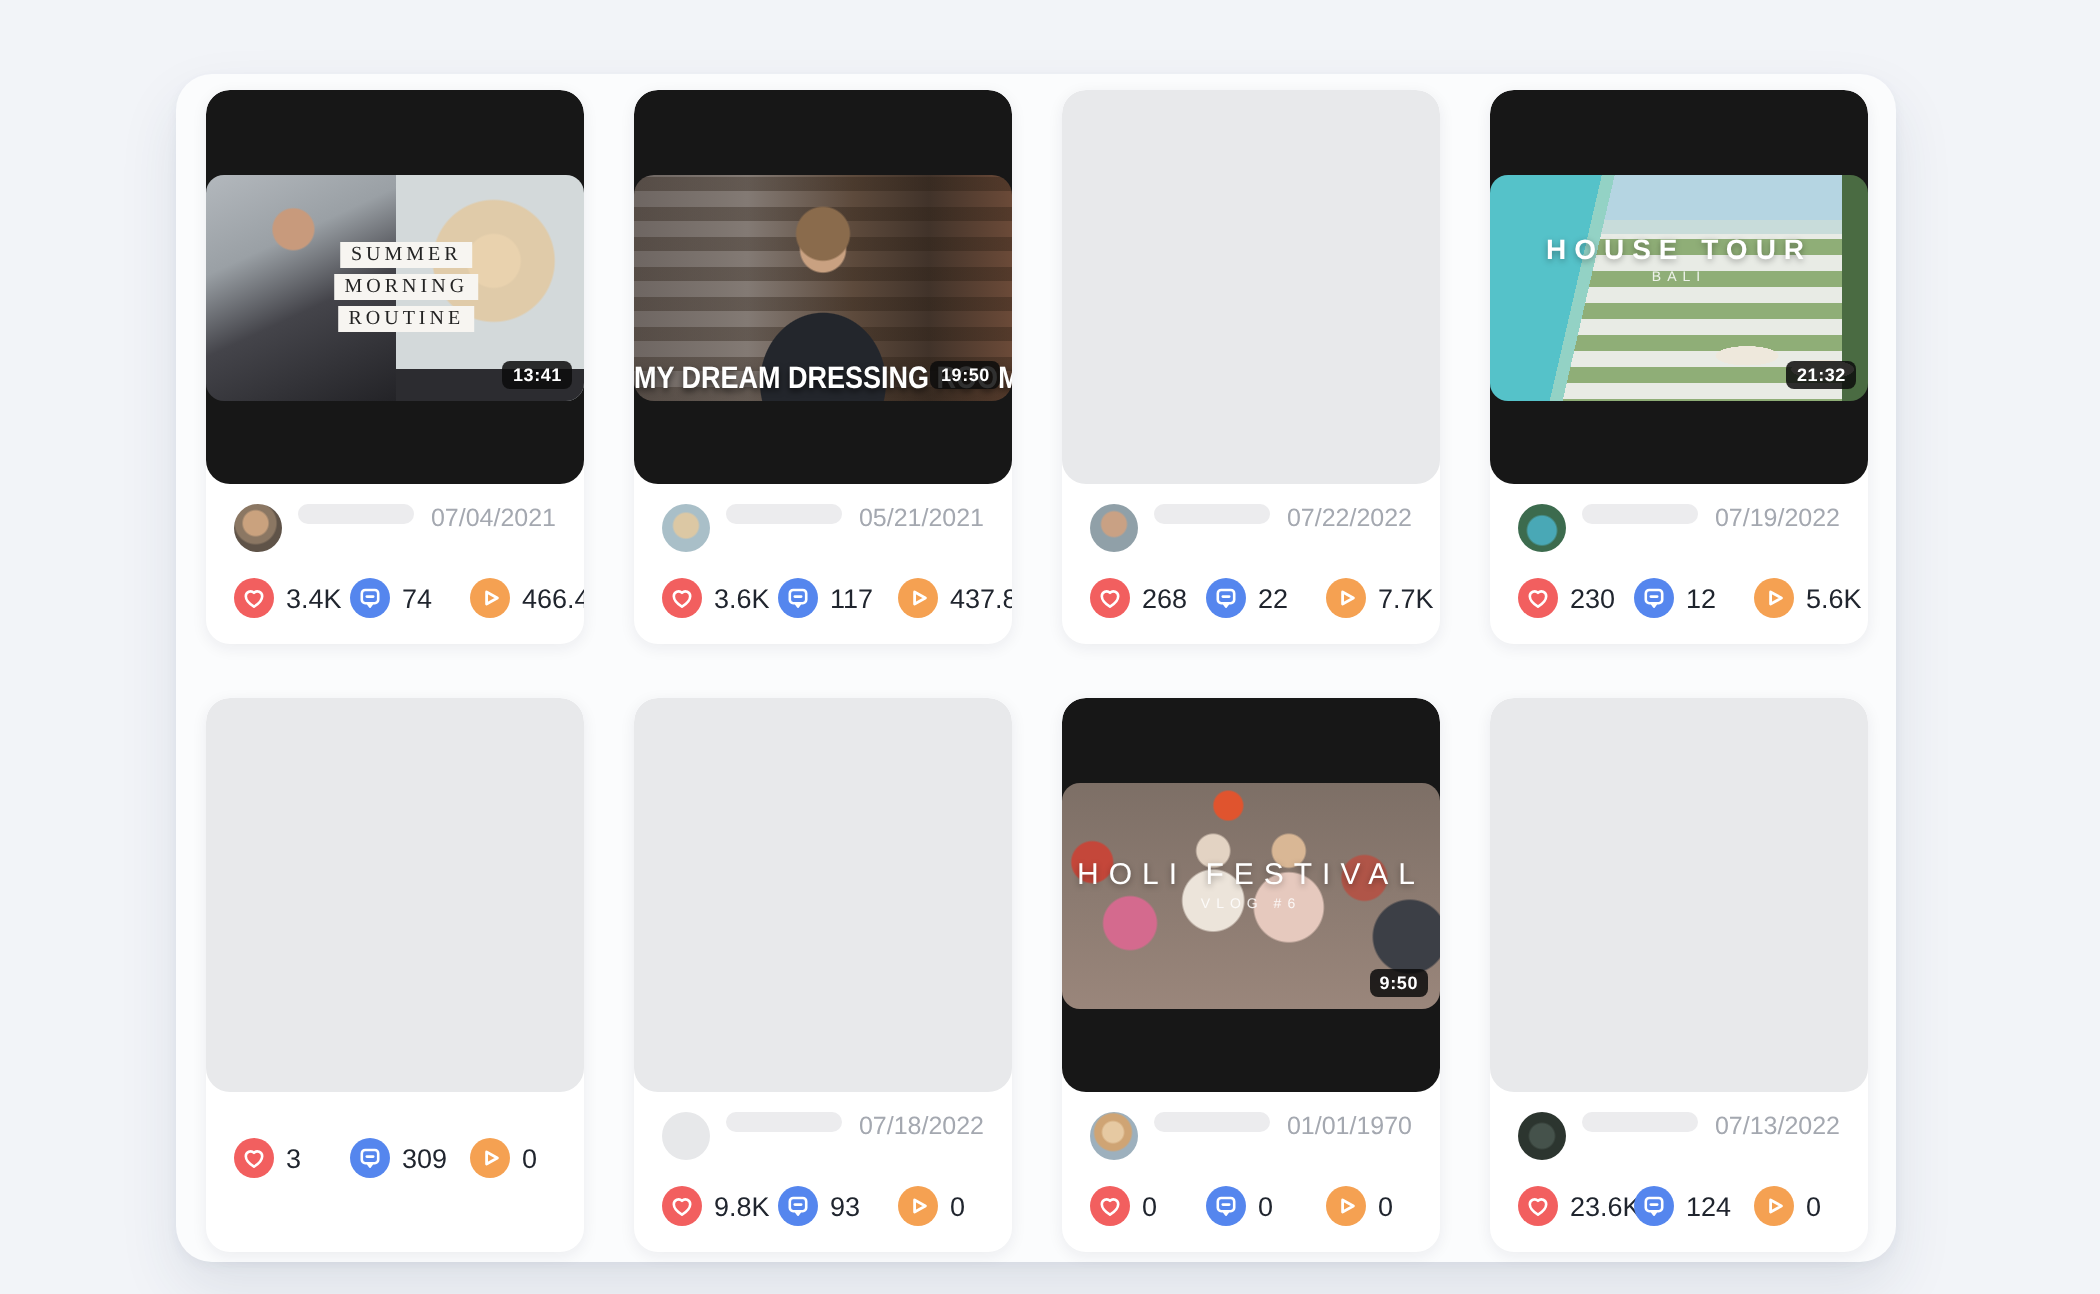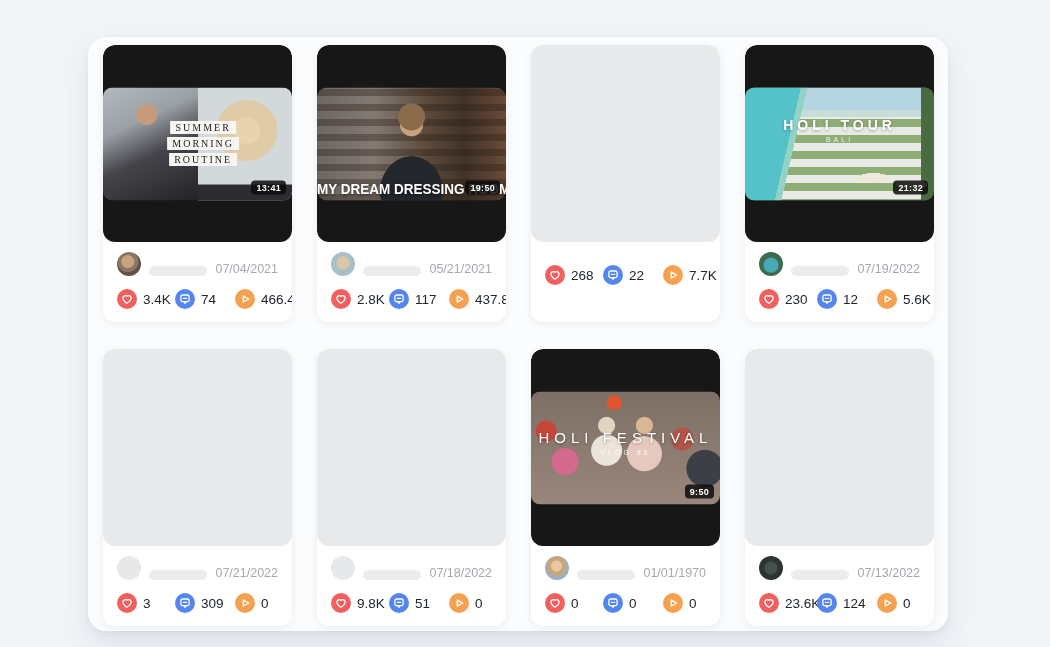--- a/index.html
+++ b/index.html
@@ -135,21 +135,21 @@
       radial-gradient(circle at 60% 30%, #d9b795 0 8px, rgba(0,0,0,0) 9px),
       radial-gradient(circle at 80% 42%, #b05548 0 11px, rgba(0,0,0,0) 12px),
       radial-gradient(circle at 92% 68%, #3c3f46 0 18px, rgba(0,0,0,0) 19px),
       radial-gradient(circle at 8% 35%, #c4473a 0 10px, rgba(0,0,0,0) 11px),
       linear-gradient(180deg, #7d6f66, #9a867b);
   }
   .art-holi .main { font-size:15px; font-weight:normal; letter-spacing:5px; }
   .center-title.holi { top:46%; }
   
   .info { padding:10px 14px 13px; }
-  .meta { display:flex; align-items:flex-end; gap:8px; }
+  .meta { display:flex; align-items:flex-start; gap:8px; }
   .avatar {
     width:24px; height:24px; border-radius:50%;
     flex:0 0 24px;
     background:#e7e8ea;
   }
   .avatar.a1 { background:radial-gradient(circle at 45% 40%, #caa27e 0 6px, #8b7763 7px 10px, #5f5348 11px); }
   .avatar.a2 { background:radial-gradient(circle at 50% 45%, #dcc8a4 0 6px, #a9bfc8 7px); }
   .avatar.a3 { background:radial-gradient(circle at 50% 42%, #c9a184 0 6px, #90a0a8 7px); }
   .avatar.a4 { background:radial-gradient(circle at 50% 55%, #49a8b6 0 7px, #3c6b4e 8px); }
   .avatar.a7 { background:radial-gradient(circle at 48% 42%, #e6c9a2 0 5px, #cfa474 6px 9px, #9db0bd 10px); }
@@ -239,21 +239,21 @@
           <span class="avatar a2"></span>
           <span class="skeleton"></span>
           <span class="date">05/21/2021</span>
         </div>
         <div class="stats">
           <span class="stat">
             <svg width="20" height="20" viewBox="0 0 20 20">
                 <circle cx="10" cy="10" r="10" fill="#f25f5f"></circle>
                 <path d="M10 14.3 C7.4 12.7 5.9 11 5.9 9.1 a2.4 2.4 0 0 1 4.1-1.7 a2.4 2.4 0 0 1 4.1 1.7 c0 1.9-1.5 3.6-4.1 5.2 z" fill="none" stroke="#fff" stroke-width="1.3" stroke-linejoin="round"></path>
               </svg>
-            <span class="val">2.8K</span>
+            <span class="val">3.6K</span>
           </span>
           <span class="stat">
             <svg width="20" height="20" viewBox="0 0 20 20">
                 <circle cx="10" cy="10" r="10" fill="#5586ee"></circle>
                 <rect x="5.9" y="6" width="8.2" height="6.6" rx="1.7" fill="none" stroke="#fff" stroke-width="1.3"></rect>
                 <path d="M8.9 12.7 L10 14.3 L11.1 12.7" fill="none" stroke="#fff" stroke-width="1.3" stroke-linejoin="round"></path>
                 <path d="M8.4 9.3 h3.2" stroke="#fff" stroke-width="1.3" stroke-linecap="round"></path>
               </svg>
             <span class="val">117</span>
           </span>
@@ -264,20 +264,25 @@
               </svg>
             <span class="val">437.8K</span>
           </span>
         </div>
       </div>
     </div>
 
     <div class="card">
       <div class="thumb ph"></div>
       <div class="info">
+        <div class="meta">
+          <span class="avatar a3"></span>
+          <span class="skeleton"></span>
+          <span class="date">07/22/2022</span>
+        </div>
         <div class="stats">
           <span class="stat">
             <svg width="20" height="20" viewBox="0 0 20 20">
                 <circle cx="10" cy="10" r="10" fill="#f25f5f"></circle>
                 <path d="M10 14.3 C7.4 12.7 5.9 11 5.9 9.1 a2.4 2.4 0 0 1 4.1-1.7 a2.4 2.4 0 0 1 4.1 1.7 c0 1.9-1.5 3.6-4.1 5.2 z" fill="none" stroke="#fff" stroke-width="1.3" stroke-linejoin="round"></path>
               </svg>
             <span class="val">268</span>
           </span>
           <span class="stat">
             <svg width="20" height="20" viewBox="0 0 20 20">
@@ -296,21 +301,21 @@
             <span class="val">7.7K</span>
           </span>
         </div>
       </div>
     </div>
 
     <div class="card">
       <div class="thumb">
         <div class="thumb-img art-house">
           <div class="center-title">
-            <div class="main">HOLI TOUR</div>
+            <div class="main">HOUSE TOUR</div>
             <div class="sub">BALI</div>
           </div>
           <span class="duration">21:32</span>
         </div>
       </div>
       <div class="info">
         <div class="meta">
           <span class="avatar a4"></span>
           <span class="skeleton"></span>
           <span class="date">07/19/2022</span>
@@ -339,77 +344,72 @@
               </svg>
             <span class="val">5.6K</span>
           </span>
         </div>
       </div>
     </div>
 
     <div class="card">
       <div class="thumb ph"></div>
       <div class="info">
+        <div class="stats">
+          <span class="stat">
+            <svg width="20" height="20" viewBox="0 0 20 20">
+                <circle cx="10" cy="10" r="10" fill="#f25f5f"></circle>
+                <path d="M10 14.3 C7.4 12.7 5.9 11 5.9 9.1 a2.4 2.4 0 0 1 4.1-1.7 a2.4 2.4 0 0 1 4.1 1.7 c0 1.9-1.5 3.6-4.1 5.2 z" fill="none" stroke="#fff" stroke-width="1.3" stroke-linejoin="round"></path>
+              </svg>
+            <span class="val">3</span>
+          </span>
+          <span class="stat">
+            <svg width="20" height="20" viewBox="0 0 20 20">
+                <circle cx="10" cy="10" r="10" fill="#5586ee"></circle>
+                <rect x="5.9" y="6" width="8.2" height="6.6" rx="1.7" fill="none" stroke="#fff" stroke-width="1.3"></rect>
+                <path d="M8.9 12.7 L10 14.3 L11.1 12.7" fill="none" stroke="#fff" stroke-width="1.3" stroke-linejoin="round"></path>
+                <path d="M8.4 9.3 h3.2" stroke="#fff" stroke-width="1.3" stroke-linecap="round"></path>
+              </svg>
+            <span class="val">309</span>
+          </span>
+          <span class="stat">
+            <svg width="20" height="20" viewBox="0 0 20 20">
+                <circle cx="10" cy="10" r="10" fill="#f5a152"></circle>
+                <path d="M8.3 7 L13.7 10 L8.3 13 Z" fill="none" stroke="#fff" stroke-width="1.4" stroke-linejoin="round"></path>
+              </svg>
+            <span class="val">0</span>
+          </span>
+        </div>
+      </div>
+    </div>
+
+    <div class="card">
+      <div class="thumb ph"></div>
+      <div class="info">
         <div class="meta">
           <span class="avatar"></span>
           <span class="skeleton"></span>
-          <span class="date">07/21/2022</span>
-        </div>
-        <div class="stats">
-          <span class="stat">
-            <svg width="20" height="20" viewBox="0 0 20 20">
-                <circle cx="10" cy="10" r="10" fill="#f25f5f"></circle>
-                <path d="M10 14.3 C7.4 12.7 5.9 11 5.9 9.1 a2.4 2.4 0 0 1 4.1-1.7 a2.4 2.4 0 0 1 4.1 1.7 c0 1.9-1.5 3.6-4.1 5.2 z" fill="none" stroke="#fff" stroke-width="1.3" stroke-linejoin="round"></path>
-              </svg>
-            <span class="val">3</span>
-          </span>
-          <span class="stat">
-            <svg width="20" height="20" viewBox="0 0 20 20">
-                <circle cx="10" cy="10" r="10" fill="#5586ee"></circle>
-                <rect x="5.9" y="6" width="8.2" height="6.6" rx="1.7" fill="none" stroke="#fff" stroke-width="1.3"></rect>
-                <path d="M8.9 12.7 L10 14.3 L11.1 12.7" fill="none" stroke="#fff" stroke-width="1.3" stroke-linejoin="round"></path>
-                <path d="M8.4 9.3 h3.2" stroke="#fff" stroke-width="1.3" stroke-linecap="round"></path>
-              </svg>
-            <span class="val">309</span>
-          </span>
-          <span class="stat">
-            <svg width="20" height="20" viewBox="0 0 20 20">
-                <circle cx="10" cy="10" r="10" fill="#f5a152"></circle>
-                <path d="M8.3 7 L13.7 10 L8.3 13 Z" fill="none" stroke="#fff" stroke-width="1.4" stroke-linejoin="round"></path>
-              </svg>
-            <span class="val">0</span>
-          </span>
-        </div>
-      </div>
-    </div>
-
-    <div class="card">
-      <div class="thumb ph"></div>
-      <div class="info">
-        <div class="meta">
-          <span class="avatar"></span>
-          <span class="skeleton"></span>
           <span class="date">07/18/2022</span>
         </div>
         <div class="stats">
           <span class="stat">
             <svg width="20" height="20" viewBox="0 0 20 20">
                 <circle cx="10" cy="10" r="10" fill="#f25f5f"></circle>
                 <path d="M10 14.3 C7.4 12.7 5.9 11 5.9 9.1 a2.4 2.4 0 0 1 4.1-1.7 a2.4 2.4 0 0 1 4.1 1.7 c0 1.9-1.5 3.6-4.1 5.2 z" fill="none" stroke="#fff" stroke-width="1.3" stroke-linejoin="round"></path>
               </svg>
             <span class="val">9.8K</span>
           </span>
           <span class="stat">
             <svg width="20" height="20" viewBox="0 0 20 20">
                 <circle cx="10" cy="10" r="10" fill="#5586ee"></circle>
                 <rect x="5.9" y="6" width="8.2" height="6.6" rx="1.7" fill="none" stroke="#fff" stroke-width="1.3"></rect>
                 <path d="M8.9 12.7 L10 14.3 L11.1 12.7" fill="none" stroke="#fff" stroke-width="1.3" stroke-linejoin="round"></path>
                 <path d="M8.4 9.3 h3.2" stroke="#fff" stroke-width="1.3" stroke-linecap="round"></path>
               </svg>
-            <span class="val">51</span>
+            <span class="val">93</span>
           </span>
           <span class="stat">
             <svg width="20" height="20" viewBox="0 0 20 20">
                 <circle cx="10" cy="10" r="10" fill="#f5a152"></circle>
                 <path d="M8.3 7 L13.7 10 L8.3 13 Z" fill="none" stroke="#fff" stroke-width="1.4" stroke-linejoin="round"></path>
               </svg>
             <span class="val">0</span>
           </span>
         </div>
       </div>

